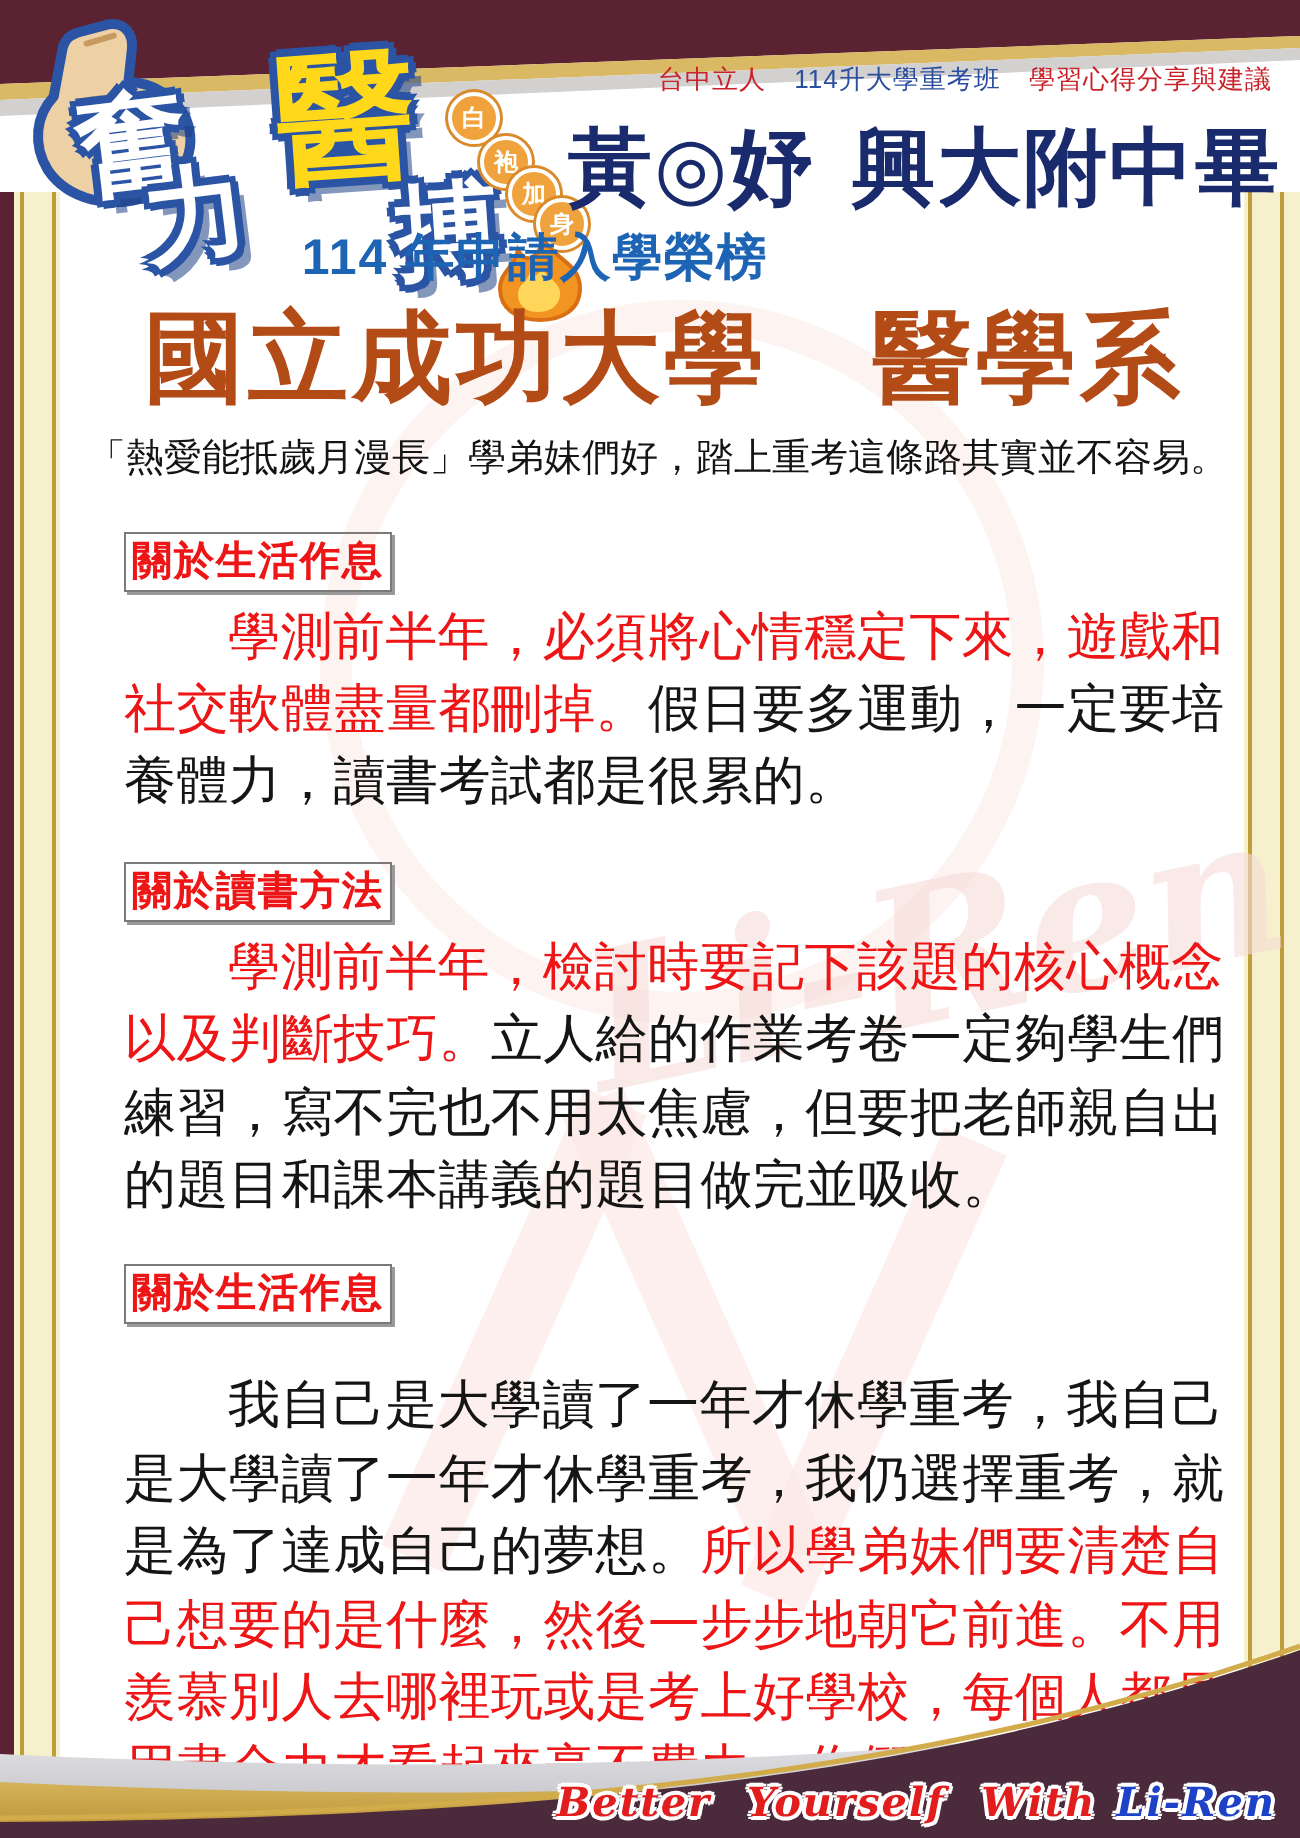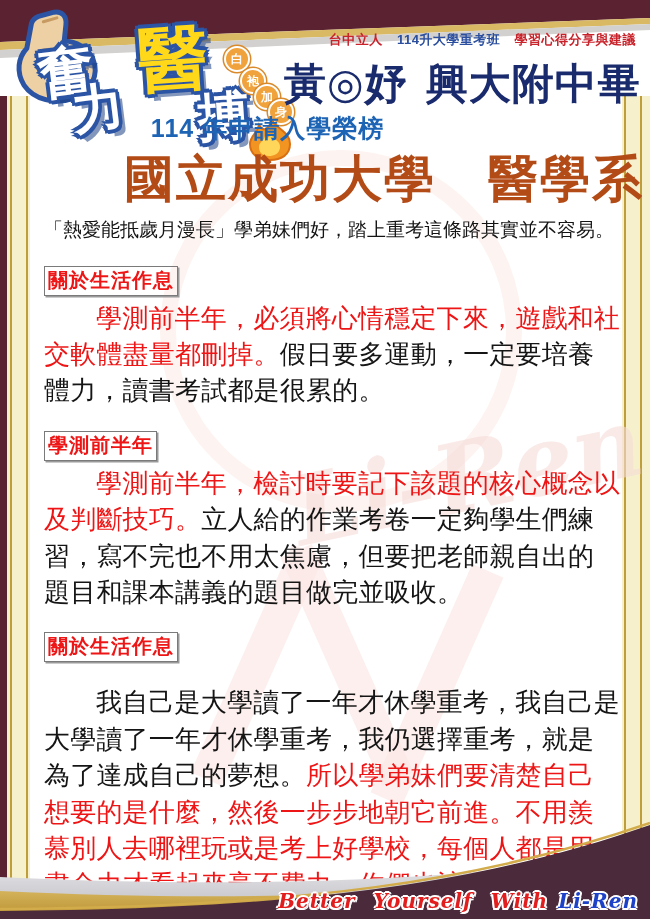--- a/index.html
+++ b/index.html
@@ -25,21 +25,21 @@
   .wm-script{left:290px;top:420px;font-family:"DejaVu Serif",serif;font-style:italic;font-weight:bold;
       font-size:96px;color:#f6dcd8;transform:rotate(-12deg);opacity:.6;}
   .wm-leg{width:34px;height:250px;background:#fbe7e3;opacity:.65;}
   .wm-leg.a{left:240px;top:540px;transform:rotate(24deg);}
   .wm-leg.b{left:330px;top:540px;transform:rotate(-24deg);}
   .wm-leg.c{left:420px;top:560px;transform:rotate(24deg);}
 
   
   .header{position:absolute;left:0;top:0;width:650px;height:150px;z-index:3;}
   .stripes{position:absolute;left:0;top:0;}
-  .tagline{position:absolute;top:31px;right:14px;font-size:13px;font-weight:bold;letter-spacing:.5px;white-space:nowrap;}
+  .tagline{position:absolute;top:31px;right:14px;font-size:13px;font-weight:normal;letter-spacing:.5px;white-space:nowrap;}
   .tagline .t-red{color:#c8222a;}
   .tagline .t-blue{color:#2b4f9e;margin:0 10px;}
   .name-line{position:absolute;top:56px;left:284px;white-space:nowrap;
       font-weight:900;font-size:42px;color:#1a2b6d;letter-spacing:1px;}
   .name-line .gap{display:inline-block;width:18px;}
   .honor-line{position:absolute;top:112px;left:0;width:535px;text-align:center;
       font-weight:bold;font-size:25px;color:#1e64b4;letter-spacing:1px;}
 
   
   .logo{position:absolute;left:0;top:0;width:330px;height:170px;}
@@ -53,25 +53,25 @@
   .ch-bo{left:198px;top:90px;font-size:52px;transform:rotate(-4deg);}
   .badge{position:absolute;width:22px;height:22px;border-radius:50%;background:#f0a23c;
       border:2px solid #fff;box-shadow:0 0 0 1.5px #d98a2b;color:#fff;font-size:12px;font-weight:bold;
       display:flex;align-items:center;justify-content:center;}
   .bd-0{left:224px;top:46px;} .bd-1{left:240px;top:68px;} .bd-2{left:254px;top:84px;} .bd-3{left:268px;top:99px;}
   .arm{position:absolute;left:6px;top:8px;transform:rotate(-8deg);}
   .flame{position:absolute;left:246px;top:118px;}
 
   
   .main{position:absolute;left:44px;right:30px;top:150px;z-index:3;}
-  .main-title{margin:2px -24px 0 -24px;text-align:right;
+  .main-title{margin:2px -24px 0 -24px;text-align:center;
       font-family:"Liberation Serif","DejaVu Serif",serif;font-weight:bold;
       font-size:50px;line-height:1.1;color:#b34b17;letter-spacing:2px;white-space:nowrap;}
   .intro{margin-top:10px;font-size:19px;color:#141414;letter-spacing:0;line-height:1.4;}
-  .section{margin-top:22px;}
+  .section{margin-top:22px;margin-left:18px;}
   .sec-head{display:inline-block;padding:0 3px 1px 3px;border:1px solid #7a7a7a;
       box-shadow:1.5px 1.5px 0 #9a9a9a;color:#ed1515;font-size:20px;font-weight:bold;letter-spacing:1px;}
   .para{margin:4px 0 0 0;font-size:26px;line-height:1.40;text-indent:2em;
       color:#151515;white-space:pre-wrap;letter-spacing:.2px;}
   .seg-red{color:#ed1515;}
   .seg-black{color:#151515;}
 
   
   .footer-svg{position:absolute;left:0;top:819px;z-index:6;}
   .slogan{position:absolute;right:12px;top:889px;z-index:7;white-space:nowrap;
@@ -139,21 +139,21 @@
   <div class="main">
     <div class="main-title">國立成功大學　醫學系</div>
     <div class="intro">「熱愛能抵歲月漫長」學弟妹們好，踏上重考這條路其實並不容易。</div>
 
     <div class="section">
       <span class="sec-head">關於生活作息</span>
       <p class="para"><span class="seg-red">學測前半年，必須將心情穩定下來，遊戲和社交軟體盡量都刪掉。</span><span class="seg-black">假日要多運動，一定要培養體力，讀書考試都是很累的。</span></p>
     </div>
 
     <div class="section">
-      <span class="sec-head">學測前半年</span>
+      <span class="sec-head">關於讀書方法</span>
       <p class="para"><span class="seg-red">學測前半年，檢討時要記下該題的核心概念以及判斷技巧。</span><span class="seg-black">立人給的作業考卷一定夠學生們練習，寫不完也不用太焦慮，但要把老師親自出的題目和課本講義的題目做完並吸收。</span></p>
     </div>
 
     <div class="section">
       <span class="sec-head">關於生活作息</span>
     </div>
 
     <div class="section">
       <p class="para"><span class="seg-black">我自己是大學讀了一年才休學重考，我自己是大學讀了一年才休學重考，我仍選擇重考，就是為了達成自己的夢想。</span><span class="seg-red">所以學弟妹們要清楚自己想要的是什麼，然後一步步地朝它前進。不用羨慕別人去哪裡玩或是考上好學校，每個人都是用盡全力才看起來毫不費力，你們也該為了自己的夢想全力以赴。人生不會一帆風順，所以
 祝你們乘風破浪、逆風翻盤。</span></p>

